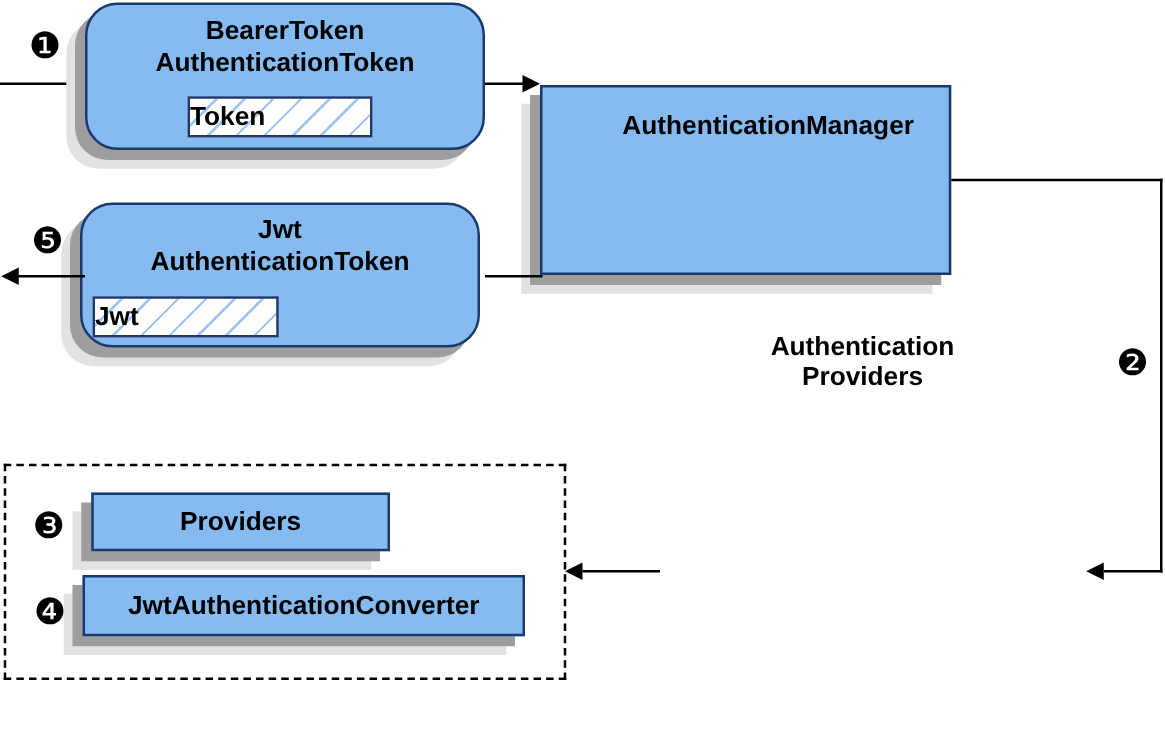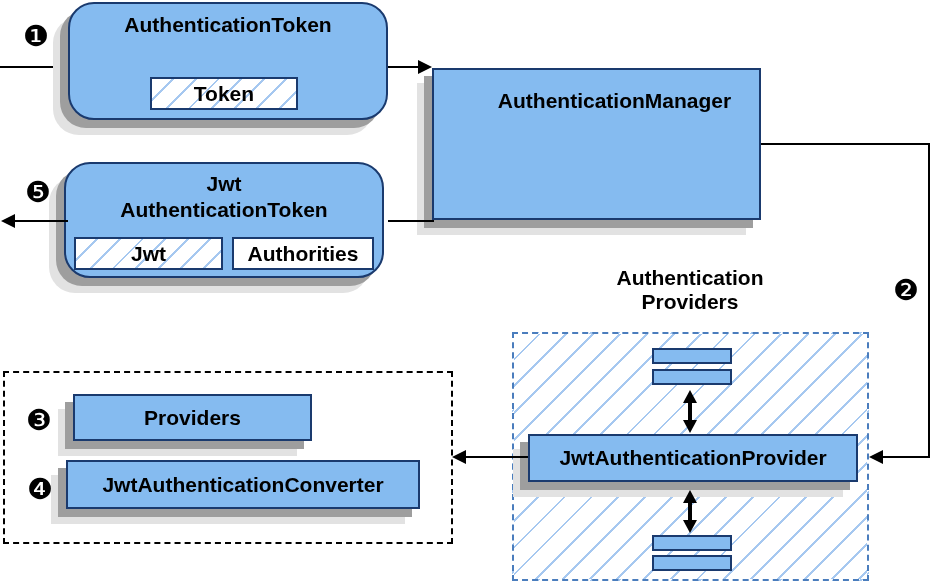--- a/index.html
+++ b/index.html
@@ -18,21 +18,21 @@
   .node{
     position:absolute;background:#85bbf0;border:2px solid #1a3a6e;box-sizing:border-box;
     box-shadow:-8px 8px 0 0 #9e9e9e,-15px 15px 0 0 #e2e2e2;
   }
   .rounded{border-radius:26px;}
   .title{font-weight:bold;font-size:21px;line-height:26px;text-align:center;}
   .vcenter{display:flex;align-items:center;justify-content:center;}
   
   .field{
     position:absolute;background:#ffffff;border:2px solid #1a3a6e;box-sizing:border-box;
-    display:flex;align-items:center;justify-content:center;font-weight:bold;font-size:21px;
+    display:flex;align-items:center;justify-content:flex-start;font-weight:bold;font-size:21px;
   }
   .hatch{
     background-color:#ffffff;
     background-image:repeating-linear-gradient(135deg,rgba(0,0,0,0) 0 14px,#a6c8f0 14px 16px);
   }
   .hatch-lg{
     background-color:#ffffff;
     background-image:repeating-linear-gradient(135deg,rgba(0,0,0,0) 0 17px,#a6c8f0 17px 19px);
   }
   
@@ -57,20 +57,21 @@
   <span class="marker" style="left:23px;top:21px;">❶</span>
   <span class="marker" style="left:893px;top:275px;">❷</span>
   <span class="marker" style="left:26px;top:405px;">❸</span>
   <span class="marker" style="left:27px;top:474px;">❹</span>
   <span class="marker" style="left:25px;top:177px;">❺</span>
 
   <div class="hline" style="left:0;top:66px;width:68px;"></div>
 
   <div class="node rounded" style="left:68px;top:2px;width:320px;height:118px;">
     <div class="title" style="margin-top:8px;">
+      <span style="display:block;">BearerToken</span>
       <span style="display:block;">AuthenticationToken</span>
     </div>
     <div class="field hatch" style="left:80px;top:73px;width:148px;height:33px;">
       <span>Token</span>
     </div>
   </div>
 
   <div class="hline" style="left:388px;top:66px;width:34px;"></div>
   <div class="arr arr-right" style="left:418px;top:60px;"></div>
 
@@ -81,61 +82,35 @@
   <div class="hline" style="left:388px;top:220px;width:46px;"></div>
 
   <div class="node rounded" style="left:64px;top:162px;width:320px;height:116px;">
     <div class="title" style="margin-top:7px;">
       <span style="display:block;">Jwt</span>
       <span style="display:block;">AuthenticationToken</span>
     </div>
     <div class="field hatch" style="left:8px;top:73px;width:149px;height:33px;">
       <span>Jwt</span>
     </div>
-    <div class="field" style="left:166px;top:73px;width:142px;height:33px;">
-      <span>Authorities</span>
-    </div>
   </div>
 
   <div class="hline" style="left:13px;top:220px;width:55px;"></div>
   <div class="arr arr-left" style="left:1px;top:214px;"></div>
 
   <div class="hline" style="left:761px;top:143px;width:169px;"></div>
   <div class="vline" style="left:928px;top:143px;height:315px;"></div>
   <div class="hline" style="left:883px;top:456px;width:47px;"></div>
   <div class="arr arr-left" style="left:869px;top:450px;"></div>
 
   <div class="group-label" style="left:565px;top:266px;width:250px;">
     <span style="display:block;">Authentication</span>
     <span style="display:block;">Providers</span>
   </div>
 
-  <div class="dashed-blue hatch-lg" style="left:512px;top:332px;width:357px;height:249px;">
-    <div class="bar" style="left:138px;top:14px;"></div>
-    <div class="bar" style="left:138px;top:35px;"></div>
-
-    <div class="varrow" style="left:169px;top:56px;height:43px;">
-      <div class="tri-up"></div>
-      <div class="stem"></div>
-      <div class="tri-down"></div>
-    </div>
-
-    <div class="node vcenter" style="left:14px;top:100px;width:330px;height:48px;">
-      <span class="title">JwtAuthenticationProvider</span>
-    </div>
-
-    <div class="varrow" style="left:169px;top:156px;height:43px;">
-      <div class="tri-up"></div>
-      <div class="stem"></div>
-      <div class="tri-down"></div>
-    </div>
-
-    <div class="bar" style="left:138px;top:201px;"></div>
-    <div class="bar" style="left:138px;top:221px;"></div>
-  </div>
 
   <div class="hline" style="left:466px;top:456px;width:62px;"></div>
   <div class="arr arr-left" style="left:452px;top:450px;"></div>
 
   <div class="dashed-black" style="left:3px;top:371px;width:450px;height:173px;"></div>
 
   <div class="node vcenter" style="left:73px;top:394px;width:239px;height:47px;">
     <span class="title">Providers</span>
   </div>
 

